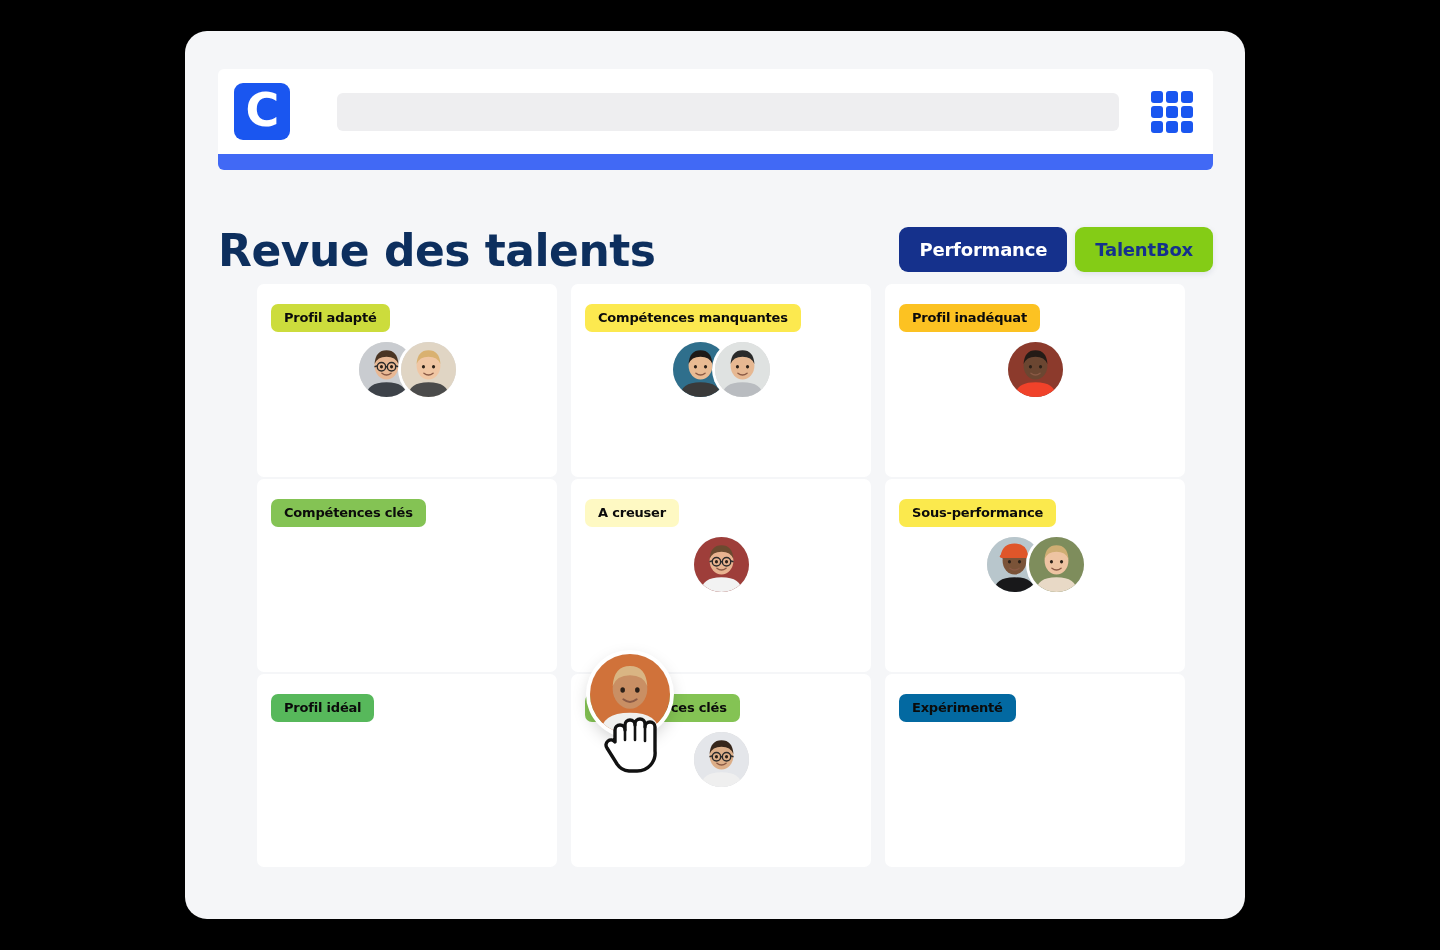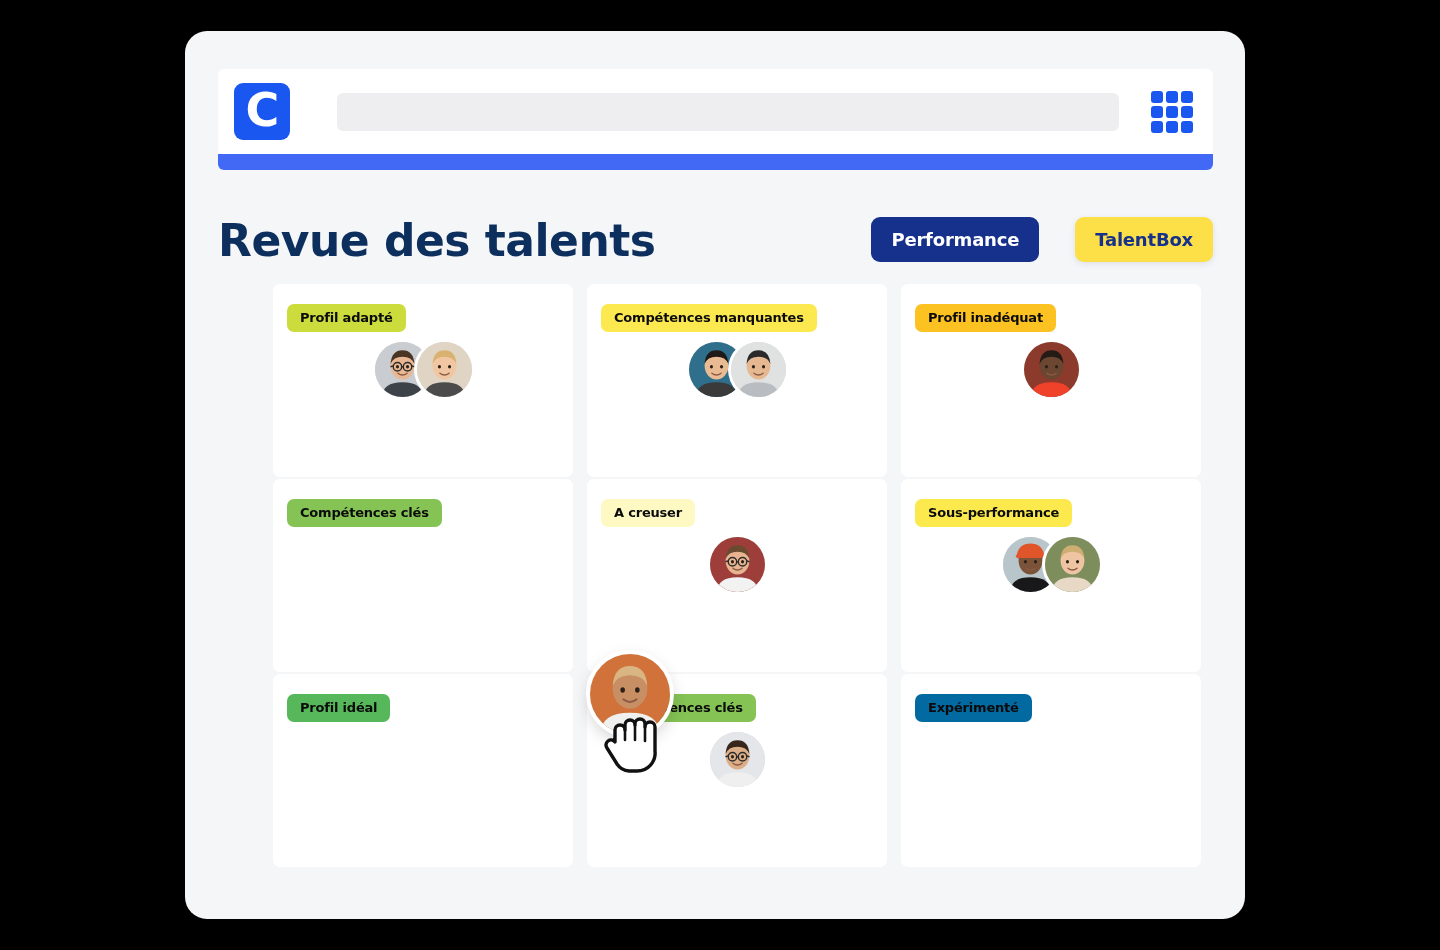--- a/index.html
+++ b/index.html
@@ -97,21 +97,21 @@
     bottom: 0;
     width: 100%;
     height: 16px;
     background: #4169f5;
   }
 
   
   #heading-row {
     position: absolute;
     left: 33px;
-    top: 178px;
+    top: 188px;
     width: 995px;
     height: 86px;
   }
   #page-title {
     position: absolute;
     left: 0;
     top: 6px;
     font-size: 44px;
     font-weight: 700;
     letter-spacing: -0.5px;
@@ -135,30 +135,29 @@
     padding: 0 20px;
     height: 45px;
     cursor: pointer;
     white-space: nowrap;
   }
   .toggle-btn.active {
     background: #15318c;
     color: #ffffff;
   }
   .toggle-btn.inactive {
-    background: #fde047;
+    background: #84cc16;
     color: #15318c;
     box-shadow: 0 2px 6px rgba(20,40,90,0.10);
-    margin-left: 28px;
   }
 
   
   #board {
     position: absolute;
-    left: 88px;
+    left: 72px;
     top: 253px;
     width: 930px;
     display: grid;
     grid-template-columns: repeat(3, 300px);
     grid-template-rows: repeat(3, 193px);
     column-gap: 14px;
     row-gap: 2px;
   }
   .cell {
     position: relative;

